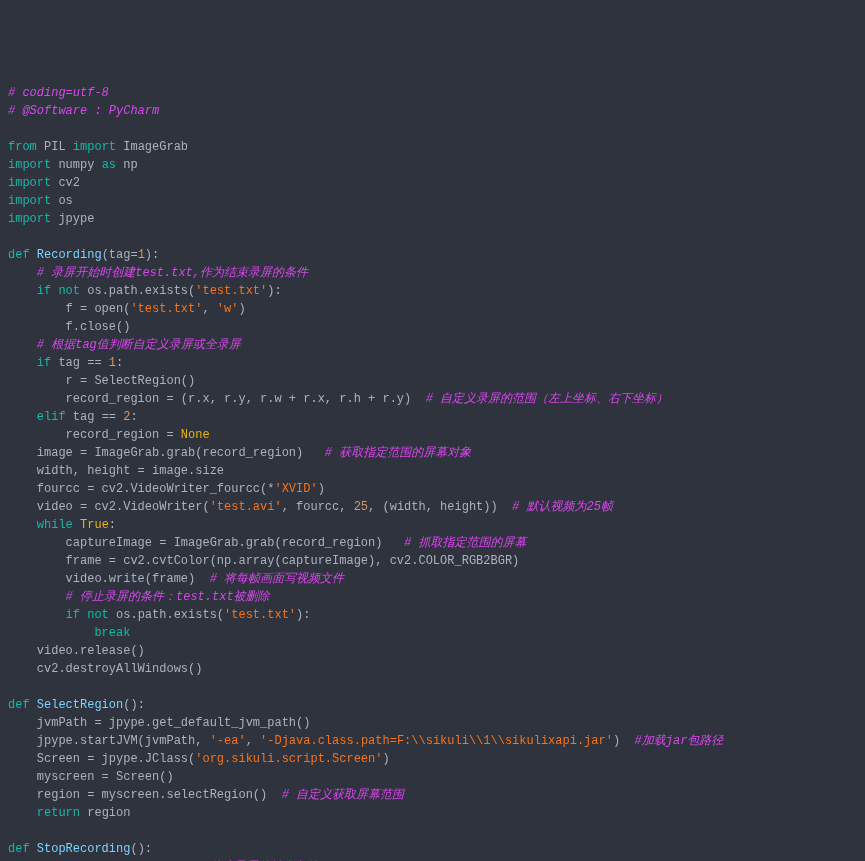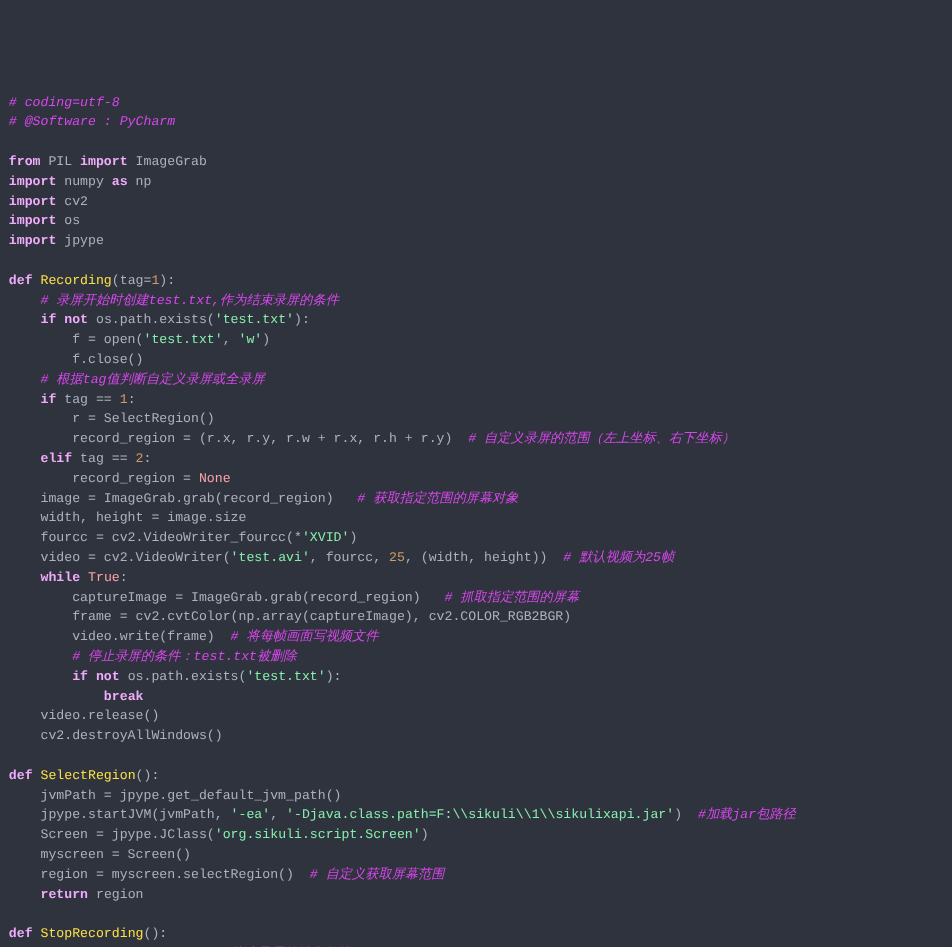--- a/index.html
+++ b/index.html
@@ -10,25 +10,25 @@
     line-height: 18px;
     color: #abb2bf;
     padding: 12px 8px;
     white-space: pre;
     width: 865px;
     height: 861px;
     overflow: hidden;
   }
   .line { min-height: 18px; }
   .c-comment { color: #d946ef; font-style: italic; }
-  .c-keyword { color: #f0abfc; font-weight: bold; }
-  .c-funcname { color: #fde047; }
-  .c-string { color: #86efac; }
+  .c-keyword { color: #14b8a6; }
+  .c-funcname { color: #7dd3fc; }
+  .c-string { color: #f97316; }
   .c-number { color: #d19a66; }
-  .c-const { color: #fca5a5; }
+  .c-const { color: #eab308; }
   .c-default { color: #abb2bf; }
 </style>
 </head>
 <body>
 
 
 
 <div id="code-container"><div class="line"><span class="c-comment"># coding=utf-8</span></div><div class="line"><span class="c-comment"># @Software : PyCharm</span></div><div class="line"></div><div class="line"><span class="c-keyword">from</span><span class="c-default"> PIL </span><span class="c-keyword">import</span><span class="c-default"> ImageGrab</span></div><div class="line"><span class="c-keyword">import</span><span class="c-default"> numpy </span><span class="c-keyword">as</span><span class="c-default"> np</span></div><div class="line"><span class="c-keyword">import</span><span class="c-default"> cv2</span></div><div class="line"><span class="c-keyword">import</span><span class="c-default"> os</span></div><div class="line"><span class="c-keyword">import</span><span class="c-default"> jpype</span></div><div class="line"></div><div class="line"><span class="c-keyword">def</span><span class="c-default"> </span><span class="c-funcname">Recording</span><span class="c-default">(tag=</span><span class="c-number">1</span><span class="c-default">):</span></div><div class="line"><span class="c-default">    </span><span class="c-comment"># 录屏开始时创建test.txt,作为结束录屏的条件</span></div><div class="line"><span class="c-default">    </span><span class="c-keyword">if</span><span class="c-default"> </span><span class="c-keyword">not</span><span class="c-default"> os.path.exists(</span><span class="c-string">'test.txt'</span><span class="c-default">):</span></div><div class="line"><span class="c-default">        f = open(</span><span class="c-string">'test.txt'</span><span class="c-default">, </span><span class="c-string">'w'</span><span class="c-default">)</span></div><div class="line"><span class="c-default">        f.close()</span></div><div class="line"><span class="c-default">    </span><span class="c-comment"># 根据tag值判断自定义录屏或全录屏</span></div><div class="line"><span class="c-default">    </span><span class="c-keyword">if</span><span class="c-default"> tag == </span><span class="c-number">1</span><span class="c-default">:</span></div><div class="line"><span class="c-default">        r = SelectRegion()</span></div><div class="line"><span class="c-default">        record_region = (r.x, r.y, r.w + r.x, r.h + r.y)  </span><span class="c-comment"># 自定义录屏的范围（左上坐标、右下坐标）</span></div><div class="line"><span class="c-default">    </span><span class="c-keyword">elif</span><span class="c-default"> tag == </span><span class="c-number">2</span><span class="c-default">:</span></div><div class="line"><span class="c-default">        record_region = </span><span class="c-const">None</span></div><div class="line"><span class="c-default">    image = ImageGrab.grab(record_region)   </span><span class="c-comment"># 获取指定范围的屏幕对象</span></div><div class="line"><span class="c-default">    width, height = image.size</span></div><div class="line"><span class="c-default">    fourcc = cv2.VideoWriter_fourcc(*</span><span class="c-string">'XVID'</span><span class="c-default">)</span></div><div class="line"><span class="c-default">    video = cv2.VideoWriter(</span><span class="c-string">'test.avi'</span><span class="c-default">, fourcc, </span><span class="c-number">25</span><span class="c-default">, (width, height))  </span><span class="c-comment"># 默认视频为25帧</span></div><div class="line"><span class="c-default">    </span><span class="c-keyword">while</span><span class="c-default"> </span><span class="c-const">True</span><span class="c-default">:</span></div><div class="line"><span class="c-default">        captureImage = ImageGrab.grab(record_region)   </span><span class="c-comment"># 抓取指定范围的屏幕</span></div><div class="line"><span class="c-default">        frame = cv2.cvtColor(np.array(captureImage), cv2.COLOR_RGB2BGR)</span></div><div class="line"><span class="c-default">        video.write(frame)  </span><span class="c-comment"># 将每帧画面写视频文件</span></div><div class="line"><span class="c-default">        </span><span class="c-comment"># 停止录屏的条件：test.txt被删除</span></div><div class="line"><span class="c-default">        </span><span class="c-keyword">if</span><span class="c-default"> </span><span class="c-keyword">not</span><span class="c-default"> os.path.exists(</span><span class="c-string">'test.txt'</span><span class="c-default">):</span></div><div class="line"><span class="c-default">            </span><span class="c-keyword">break</span></div><div class="line"><span class="c-default">    video.release()</span></div><div class="line"><span class="c-default">    cv2.destroyAllWindows()</span></div><div class="line"></div><div class="line"><span class="c-keyword">def</span><span class="c-default"> </span><span class="c-funcname">SelectRegion</span><span class="c-default">():</span></div><div class="line"><span class="c-default">    jvmPath = jpype.get_default_jvm_path()</span></div><div class="line"><span class="c-default">    jpype.startJVM(jvmPath, </span><span class="c-string">'-ea'</span><span class="c-default">, </span><span class="c-string">'-Djava.class.path=F:\\sikuli\\1\\sikulixapi.jar'</span><span class="c-default">)  </span><span class="c-comment">#加载jar包路径</span></div><div class="line"><span class="c-default">    Screen = jpype.JClass(</span><span class="c-string">'org.sikuli.script.Screen'</span><span class="c-default">)</span></div><div class="line"><span class="c-default">    myscreen = Screen()</span></div><div class="line"><span class="c-default">    region = myscreen.selectRegion()  </span><span class="c-comment"># 自定义获取屏幕范围</span></div><div class="line"><span class="c-default">    </span><span class="c-keyword">return</span><span class="c-default"> region</span></div><div class="line"></div><div class="line"><span class="c-keyword">def</span><span class="c-default"> </span><span class="c-funcname">StopRecording</span><span class="c-default">():</span></div><div class="line"><span class="c-default">    os.remove(</span><span class="c-string">'test.txt'</span><span class="c-default">)  </span><span class="c-comment">#停止录屏的触发条件</span></div></div>
 
 

